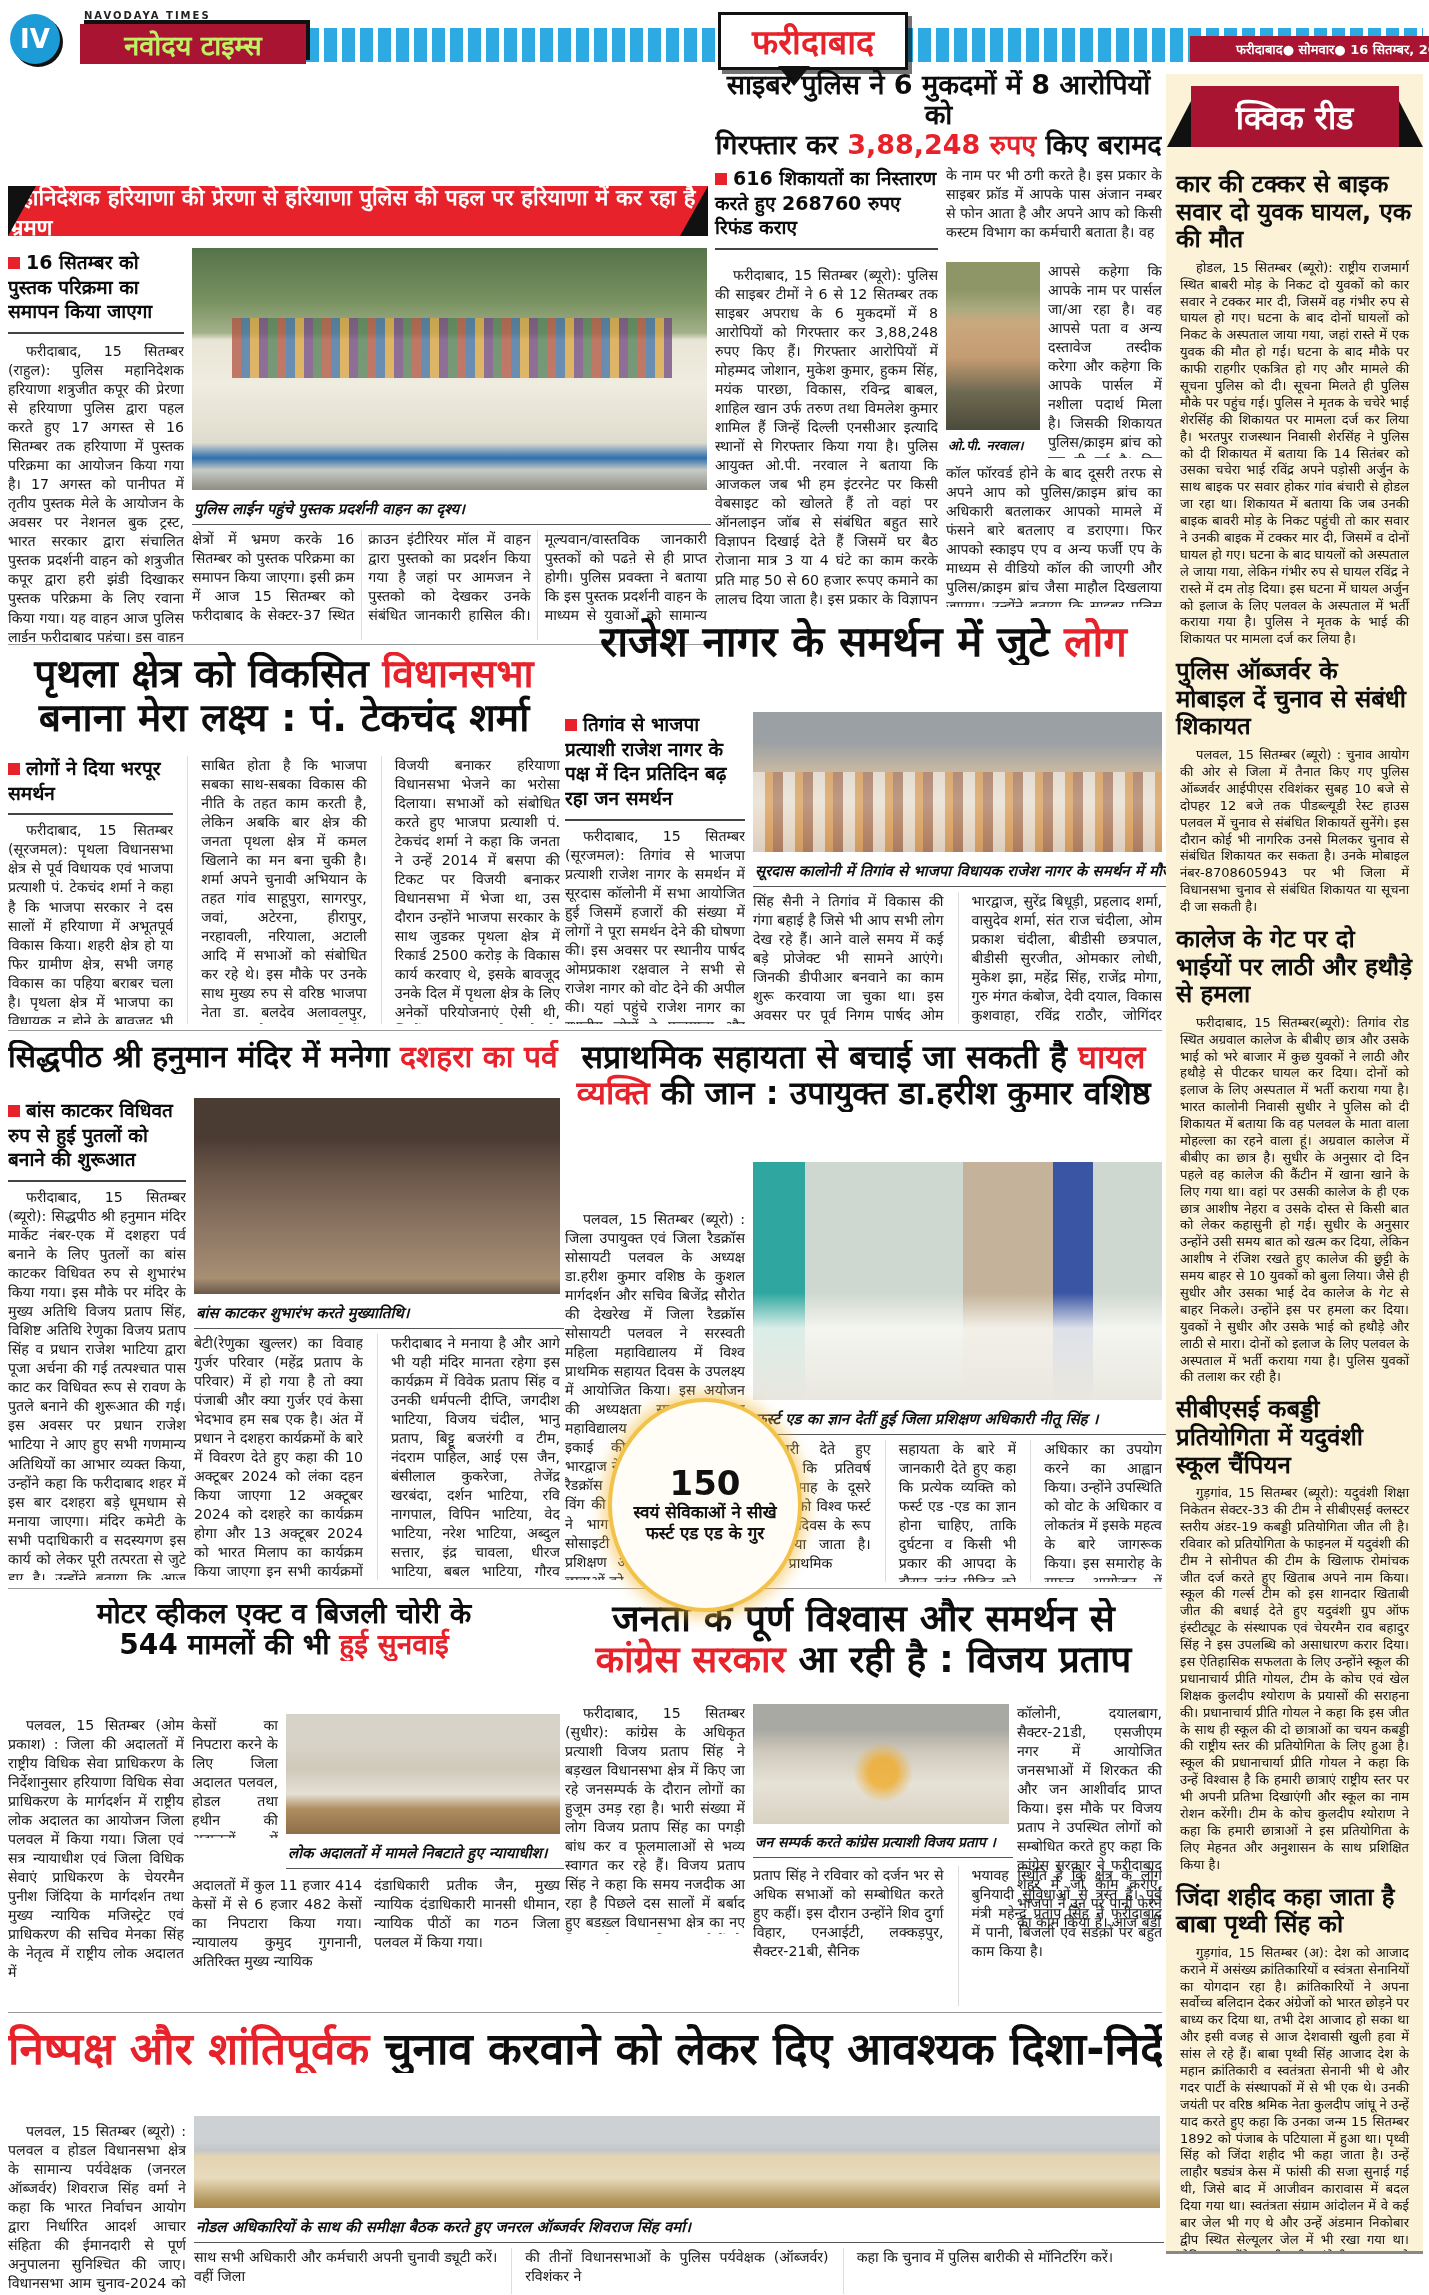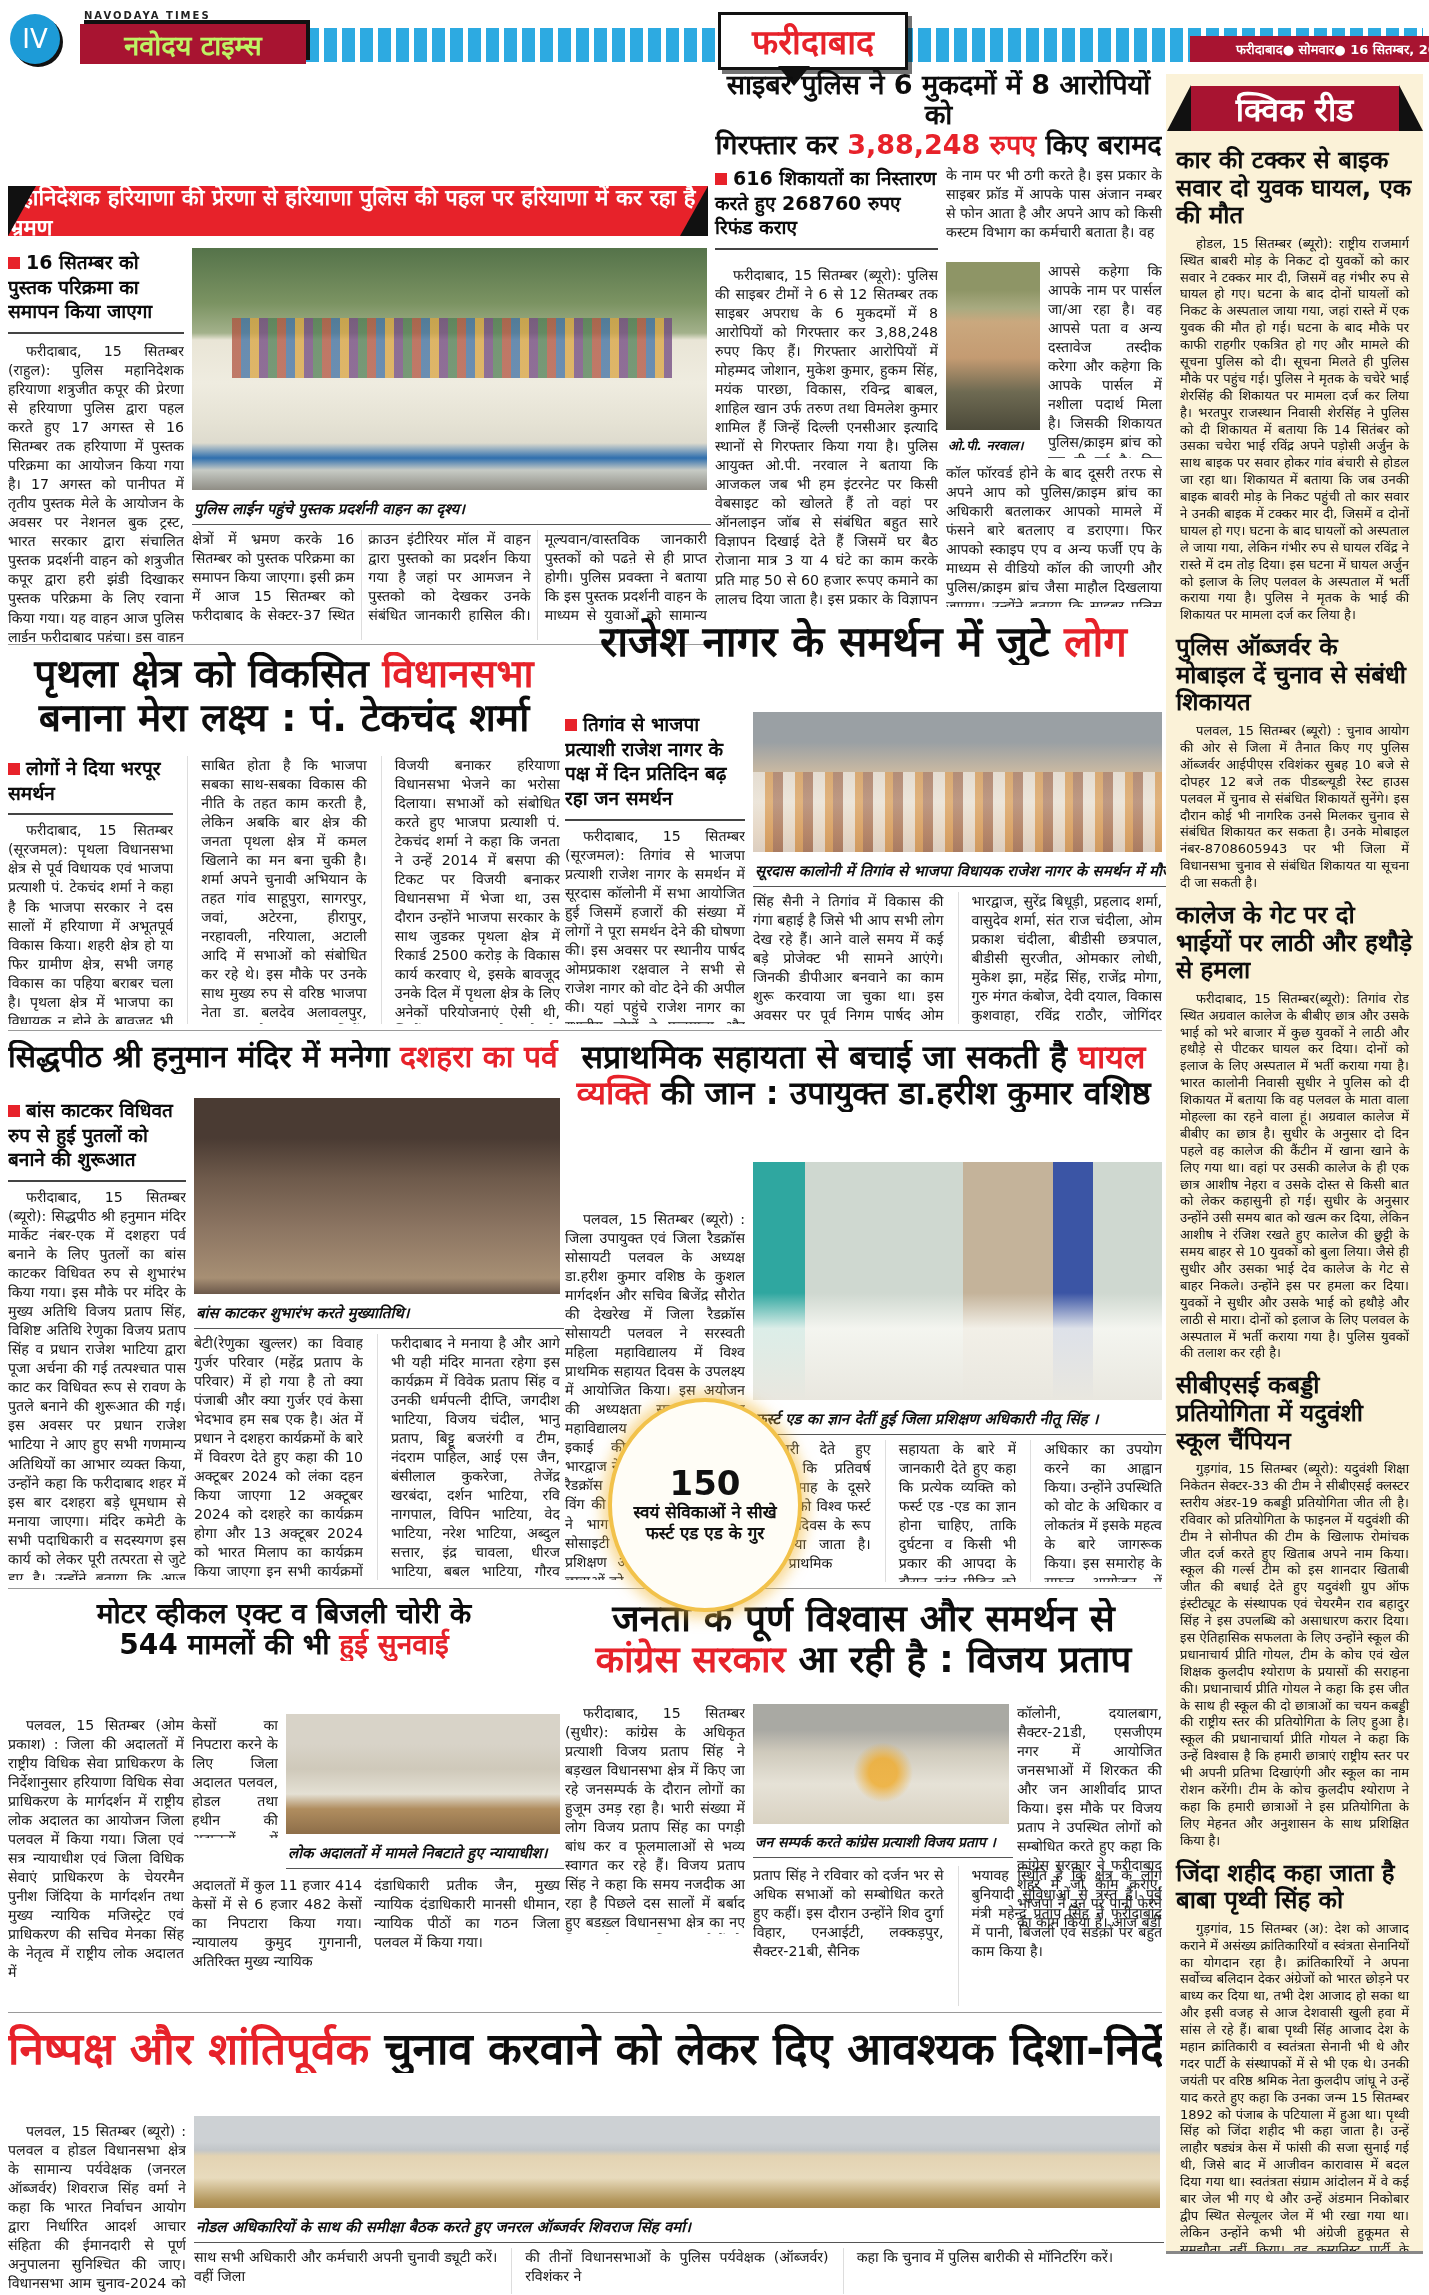--- a/index.html
+++ b/index.html
@@ -1,21 +1,21 @@
 <!DOCTYPE html>
 <html><head>
 <meta charset="utf-8">
 <style>
   html,body{margin:0;padding:0;background:#fff;}
   #page{position:relative;width:1429px;height:2295px;background:#fff;overflow:hidden;
         font-family:"DejaVu Sans",sans-serif;color:#111;}
   .abs{position:absolute;}
   
   .iv-circle{width:50px;height:50px;border-radius:50%;background:#1d9bd7;color:#fff;
-    font-weight:400;font-size:26px;display:flex;align-items:center;justify-content:center;
+    font-weight:700;font-size:26px;display:flex;align-items:center;justify-content:center;
     box-shadow:3px 3px 0 #111;}
   .brand-en{font-size:10px;letter-spacing:2px;font-weight:700;color:#222;}
   .brand-box{background:#a81431;color:#bef264;font-weight:800;font-size:27px;
     display:flex;align-items:center;justify-content:center;box-shadow:4px -4px 0 #111;}
   .stripes{background:repeating-linear-gradient(90deg,#2daae1 0 13px,#ffffff 13px 18px);}
   .bubble{background:#fff;border:3px solid #111;display:flex;align-items:center;justify-content:center;
     color:#e7222a;font-weight:800;font-size:34px;box-shadow:4px 4px 0 rgba(0,0,0,.55);}
   .bubble-tail{width:0;height:0;border-left:16px solid transparent;border-right:16px solid transparent;
     border-top:20px solid #111;}
   .date-box{background:#a81431;color:#fff;font-weight:700;font-size:13px;
@@ -59,22 +59,22 @@
   .ph-marigold{background:radial-gradient(circle at 50% 55%,rgba(240,170,40,.8) 0 14px,rgba(240,170,40,0) 30px);}
   .ph-meet{background:linear-gradient(180deg,#cdd1d4 0 26px,#c2c6c9 34px,#e3d3b2 40px,#e8dbbd 62px,#b5995f 84px,#a8884f 100%);}
   
   .circle{border-radius:50%;background:#fffdf6;border:4px solid #f2c24b;
     box-shadow:0 0 14px 6px rgba(243,186,60,.55);display:flex;flex-direction:column;
     align-items:center;justify-content:center;text-align:center;z-index:5;}
   .circle .num{font-weight:800;font-size:34px;line-height:1;}
   .circle .txt{font-weight:800;font-size:17px;line-height:1.25;padding:2px 10px 0;}
   
   .qr-panel{background:#fbf2d8;border-bottom:3px solid #888;padding:6px 10px;box-sizing:border-box;overflow:hidden;}
-  .qr-banner{position:relative;width:208px;margin:6px auto 16px;background:#a81431;color:#fff;
-    font-weight:800;font-size:32px;text-align:center;padding:1px 0;}
+  .qr-banner{position:relative;width:208px;margin:6px auto 24px;background:#a81431;color:#fff;
+    font-weight:800;font-size:32px;text-align:center;padding:9px 0;}
   .qr-banner:before{content:"";position:absolute;left:-24px;bottom:0;
     border-bottom:46px solid #111;border-left:24px solid transparent;}
   .qr-banner:after{content:"";position:absolute;right:-24px;bottom:0;
     border-bottom:46px solid #111;border-right:24px solid transparent;}
   .qhead{font-weight:800;font-size:24px;line-height:1.15;margin:10px 0 6px;color:#0d0d0d;}
   .qbody{font-size:13px;line-height:1.3;text-align:justify;}
   .qbody p{margin:4px;text-indent:16px;}
 </style>
 </head>
 <body>

